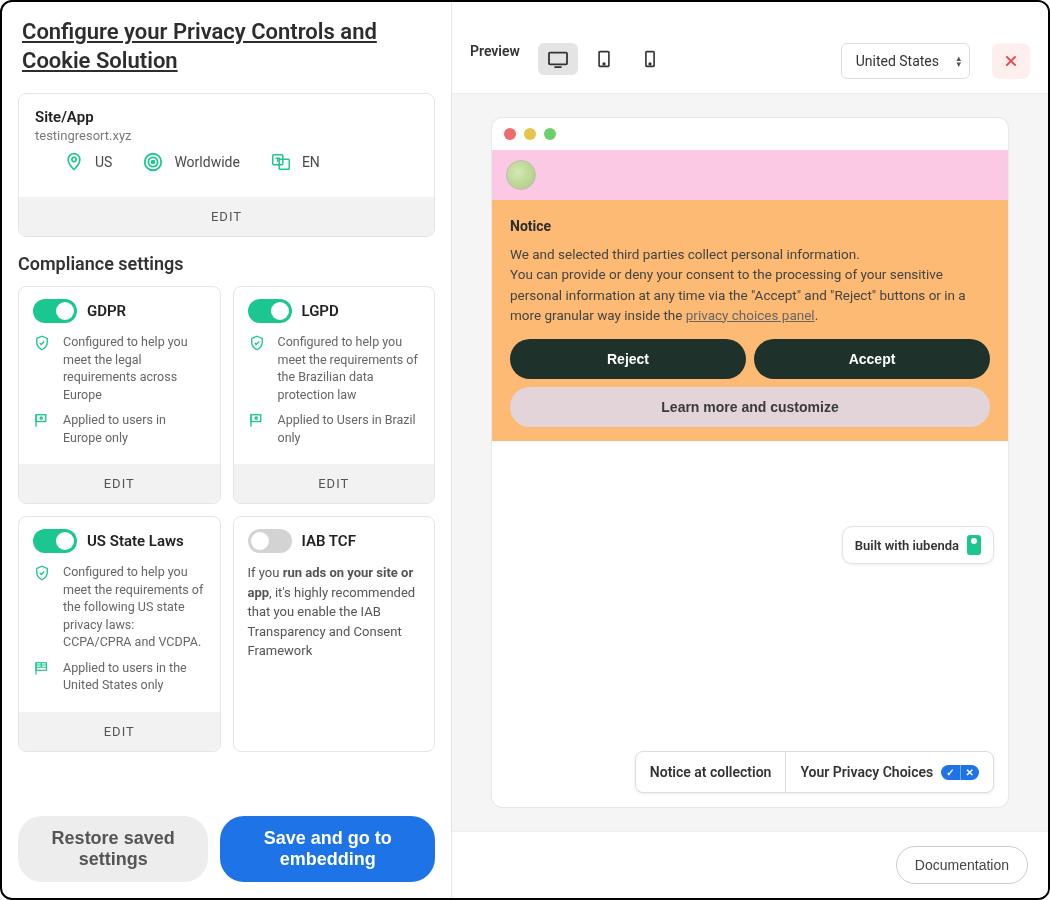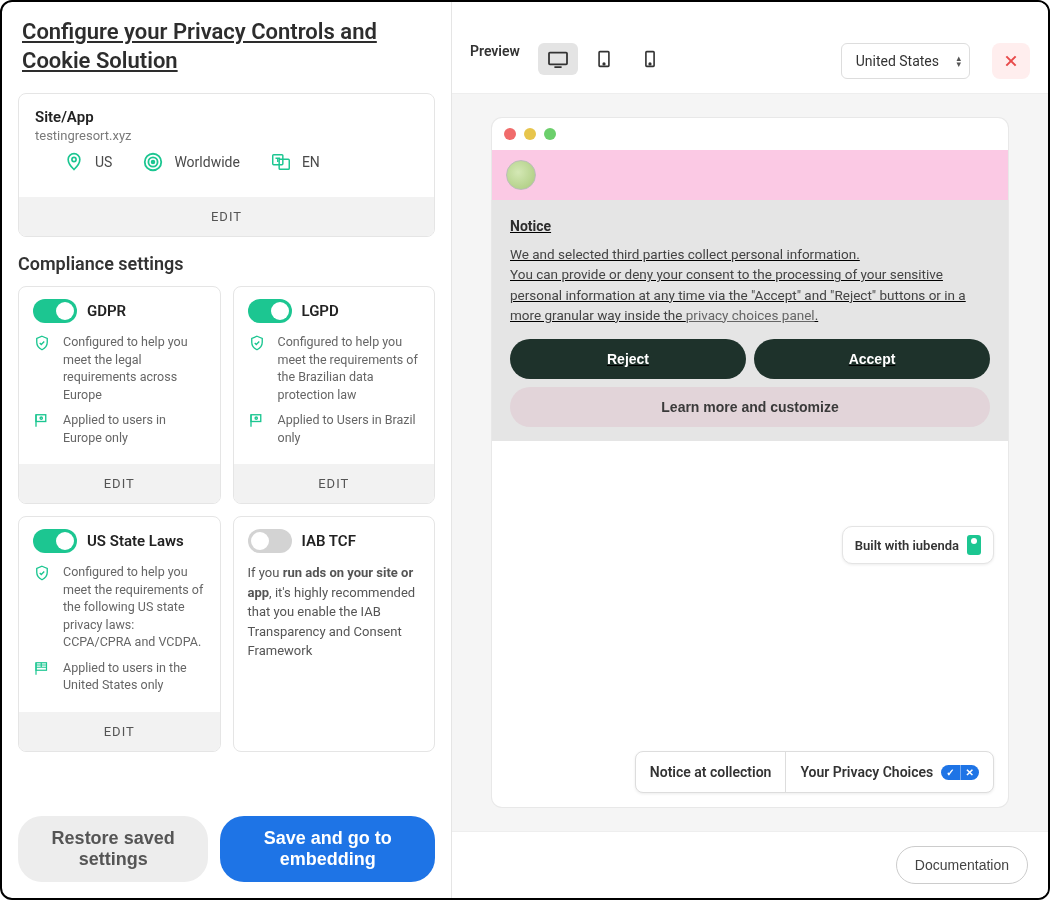--- a/index.html
+++ b/index.html
@@ -51,21 +51,21 @@
   .close{width:38px;height:36px;border-radius:8px;background:#ffeeee;color:#e84a4a;display:flex;align-items:center;justify-content:center;font-size:20px;cursor:pointer;margin-left:8px;}
   .preview-area{flex:1;background:#f5f5f5;padding:24px 40px;display:flex;flex-direction:column;}
   .browser{background:#fff;border-radius:10px;box-shadow:0 0 0 1px #e8e8e8;flex:1;display:flex;flex-direction:column;overflow:hidden;position:relative;}
   .dots{display:flex;gap:8px;padding:10px 12px;}
   .dot{width:12px;height:12px;border-radius:50%;}
   .dot.r{background:#f06b6b;}
   .dot.y{background:#e7c54c;}
   .dot.g{background:#6bcf6b;}
   .pinkbar{background:#fbc9e4;padding:10px 14px;}
   .avatar{width:30px;height:30px;border-radius:50%;background:radial-gradient(circle at 40% 40%, #d4e8b5, #a8c97a);border:1px solid #bbb;}
-  .notice{background:#e5e5e5;padding:18px 18px 14px;text-decoration:underline;}
+  .notice{background:#fdba74;padding:18px 18px 14px;}
   .notice-title{font-weight:700;font-size:14px;color:#2d2d2d;margin-bottom:10px;}
   .notice-text{font-size:13.5px;color:#444;line-height:1.5;}
   .notice-text .lnk{text-decoration:underline;color:#666;}
   .btn-row{display:flex;gap:8px;margin-top:14px;}
   .nbtn{flex:1;border:none;border-radius:24px;padding:12px;font-weight:600;font-size:14px;cursor:pointer;}
   .dark{background:#1e322b;color:#fff;}
   .wide{background:#e2d4d9;color:#3a3a3a;width:100%;margin-top:8px;}
   .built{position:absolute;right:14px;top:408px;background:#fff;border:1px solid #e4e4e4;border-radius:10px;padding:8px 12px;font-size:13px;font-weight:600;color:#333;display:flex;align-items:center;gap:8px;box-shadow:0 1px 3px rgba(0,0,0,.08);}
   .keyic{width:14px;height:20px;background:#1cc691;border-radius:3px;position:relative;}
   .keyic::after{content:"";position:absolute;width:6px;height:6px;border-radius:50%;background:#fff;top:3px;left:4px;}

